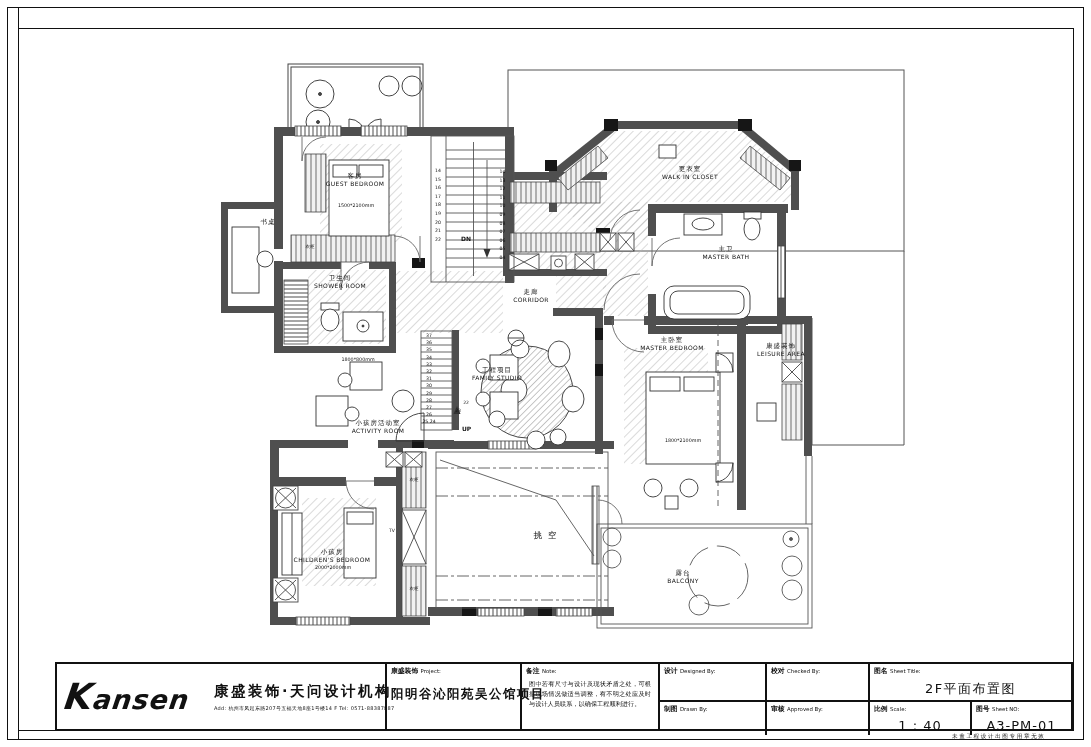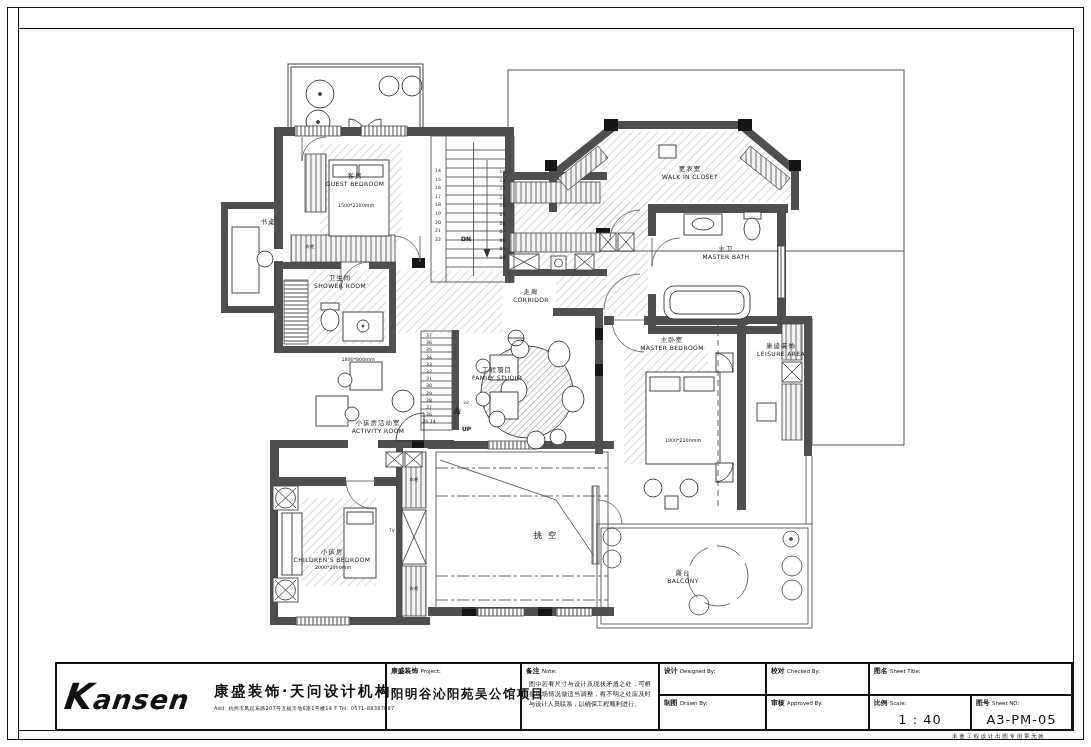--- a/index.html
+++ b/index.html
@@ -537,33 +537,34 @@
     </div>
     <div class="tb-grid">
       <div class="g-cell">
         <div class="hd"><span>设计</span> <span class="en">Designed By:</span></div>
       </div>
       <div class="g-cell">
         <div class="hd"><span>校对</span> <span class="en">Checked By:</span></div>
       </div>
       <div class="g-cell norb" style="grid-column:3 / 5">
         <div class="hd"><span>图名</span> <span class="en">Sheet Title:</span></div>
+        <div class="g-val title">2F平面布置图</div>
       </div>
       <div class="g-cell nobb">
         <div class="hd"><span>制图</span> <span class="en">Drawn By:</span></div>
       </div>
       <div class="g-cell nobb">
         <div class="hd"><span>审核</span> <span class="en">Approved By:</span></div>
       </div>
       <div class="g-cell nobb">
         <div class="hd"><span>比例</span> <span class="en">Scale:</span></div>
         <div class="g-val">1 : 40</div>
       </div>
       <div class="g-cell nobb norb">
         <div class="hd"><span>图号</span> <span class="en">Sheet NO:</span></div>
-        <div class="g-val">A3-PM-05</div>
+        <div class="g-val">A3-PM-01</div>
       </div>
     </div>
   </div>
 
   <div class="stamp">未盖工程设计出图专用章无效</div>
 
 </div>
 
 </body></html>

